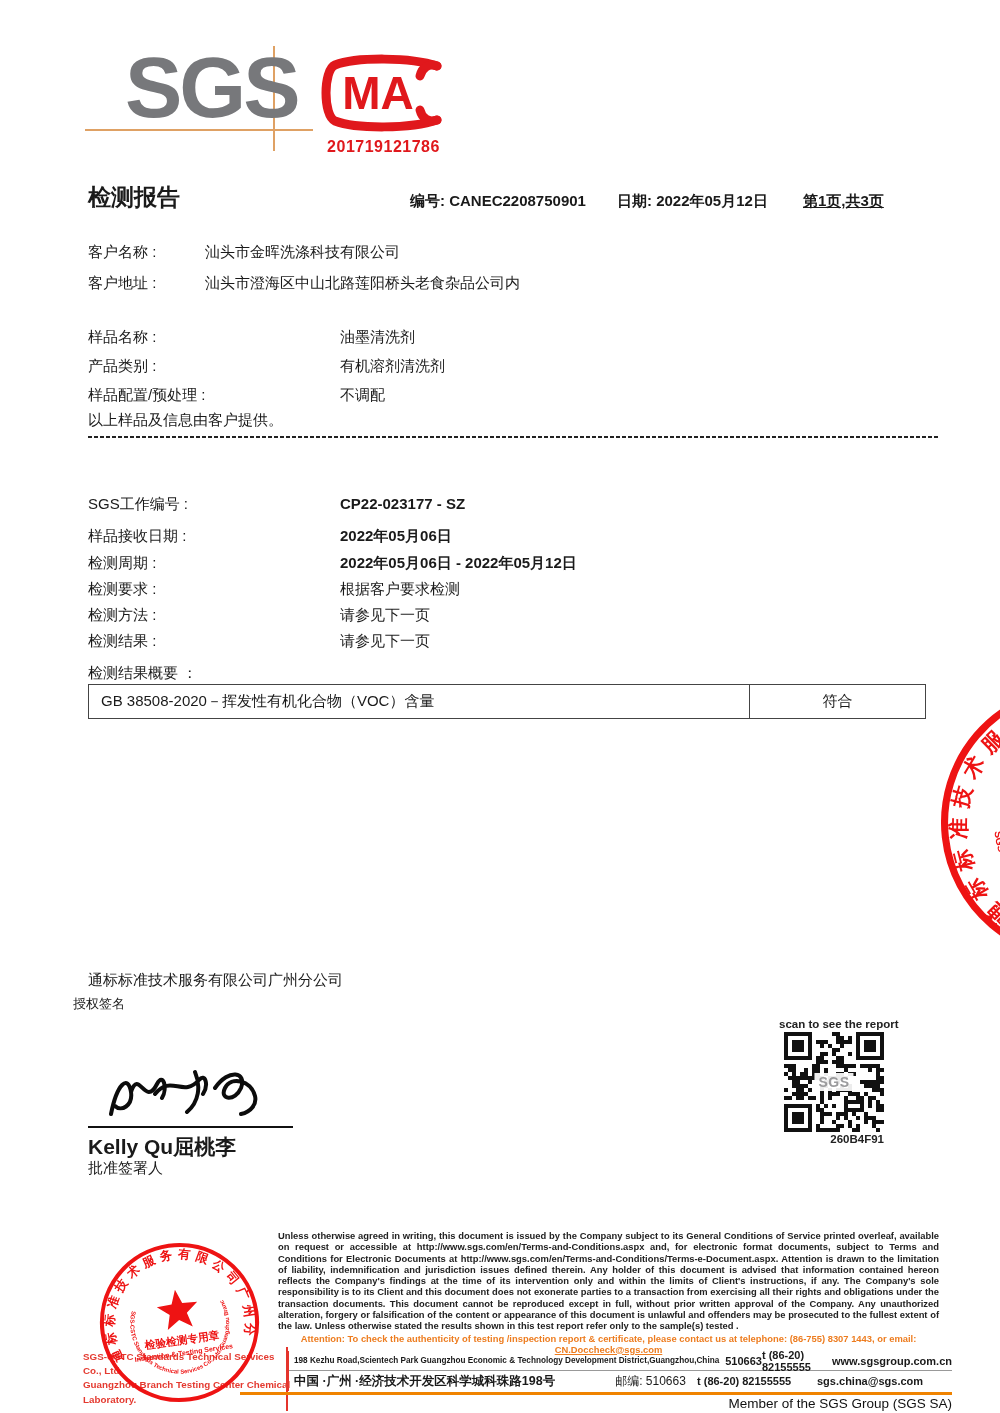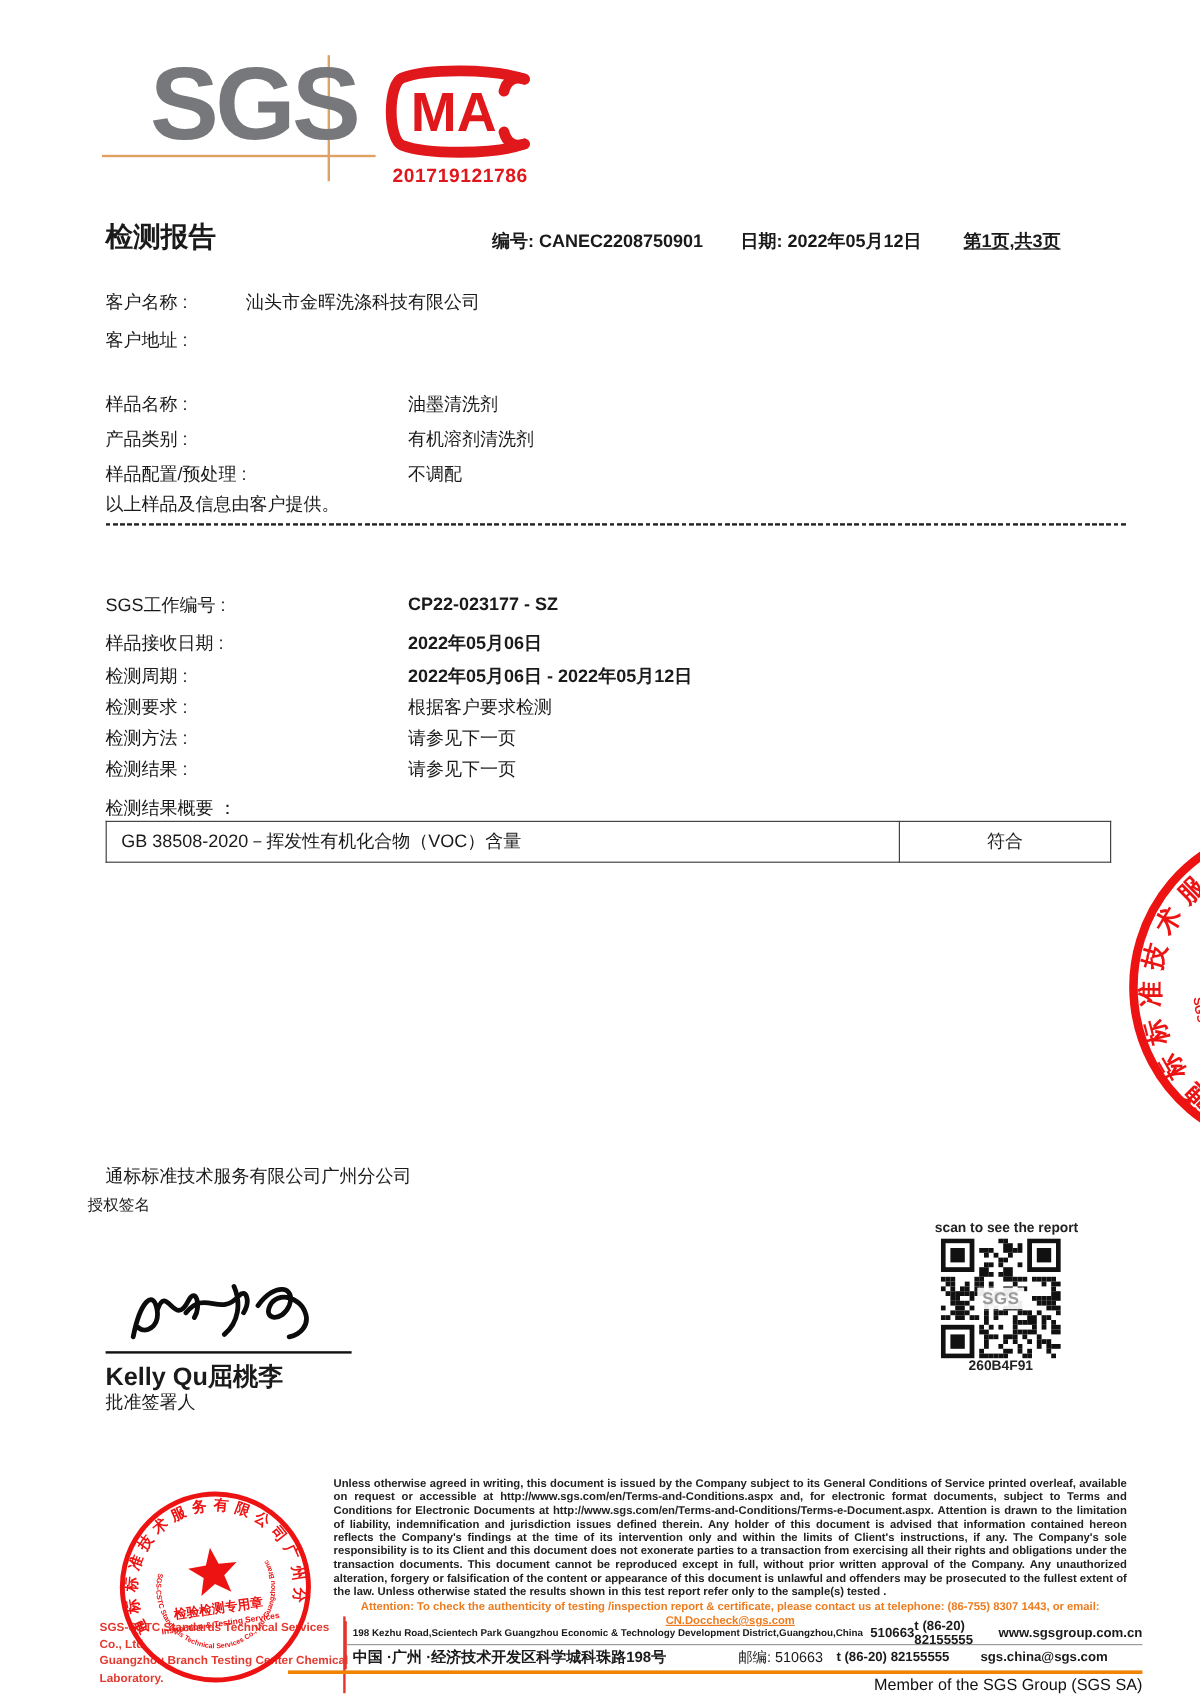--- a/index.html
+++ b/index.html
@@ -47,21 +47,21 @@
   .signature    { position:absolute; left:95px; top:1046px; }
   .sign-line    { position:absolute; left:88px; top:1126px; width:205px; border-top:2.5px solid #111; }
   .sign-name    { position:absolute; left:88px; top:1133px; font-size:21px; font-weight:bold; }
   .sign-role    { position:absolute; left:88px; top:1159px; font-size:15px; }
   
   .qr-caption { position:absolute; left:779px; top:1018px; font-size:11.5px; font-weight:bold; color:#222; }
   .qr-box { position:absolute; left:784px; top:1032px; width:100px; height:100px; }
   .qr-center-label { position:absolute; left:50%; top:50%; transform:translate(-50%,-50%);
     background:rgba(255,255,255,0.92); color:#9a9a9c; font-weight:bold; font-size:14px;
     padding:1px 4px; letter-spacing:0.5px; }
-  .qr-code-text { position:absolute; left:784px; top:1133px; width:100px; text-align:center;
+  .qr-code-text { position:absolute; left:784px; top:1133px; width:100px; text-align:right;
     font-size:11.5px; font-weight:bold; color:#222; }
   
   .legal { position:absolute; left:278px; top:1230px; width:661px; font-size:9.4px;
     font-weight:bold; line-height:1.2; text-align:justify; color:#222; }
   .attention { color:#ed7c1f; margin-top:1px; text-align:center; }
   .attention u { text-decoration:underline; }
   .addr-block { position:absolute; left:287px; top:1351px; width:665px; border-left:2px solid #e4342c; }
   .addr-row { display:flex; align-items:center; padding-left:5px; height:20px; }
   .addr-row.r1 { border-bottom:1px solid #999; }
   .addr-en { font-size:8.2px; font-weight:bold; flex:0 0 auto; }
@@ -98,20 +98,21 @@
   </div>
 
   <div class="report-title">检测报告</div>
   <div class="report-no">编号: CANEC2208750901</div>
   <div class="report-date">日期: 2022年05月12日</div>
   <div class="page-info">第1页,共3页</div>
 
   <div class="frow" style="top:243px">客户名称 :</div>
   <div class="val-abs" style="left:205px; top:243px">汕头市金晖洗涤科技有限公司</div>
   <div class="frow" style="top:274px">客户地址 :</div>
+  <div class="val-abs" style="left:205px; top:274px">汕头市澄海区中山北路莲阳桥头老食杂品公司内</div>
 
   <div class="frow" style="top:328px">样品名称 :</div>
   <div class="val-abs" style="left:340px; top:328px">油墨清洗剂</div>
   <div class="frow" style="top:357px">产品类别 :</div>
   <div class="val-abs" style="left:340px; top:357px">有机溶剂清洗剂</div>
   <div class="frow" style="top:386px">样品配置/预处理 :</div>
   <div class="val-abs" style="left:340px; top:386px">不调配</div>
   <div class="frow" style="top:411px">以上样品及信息由客户提供。</div>
 
   <div class="dashline"></div>

